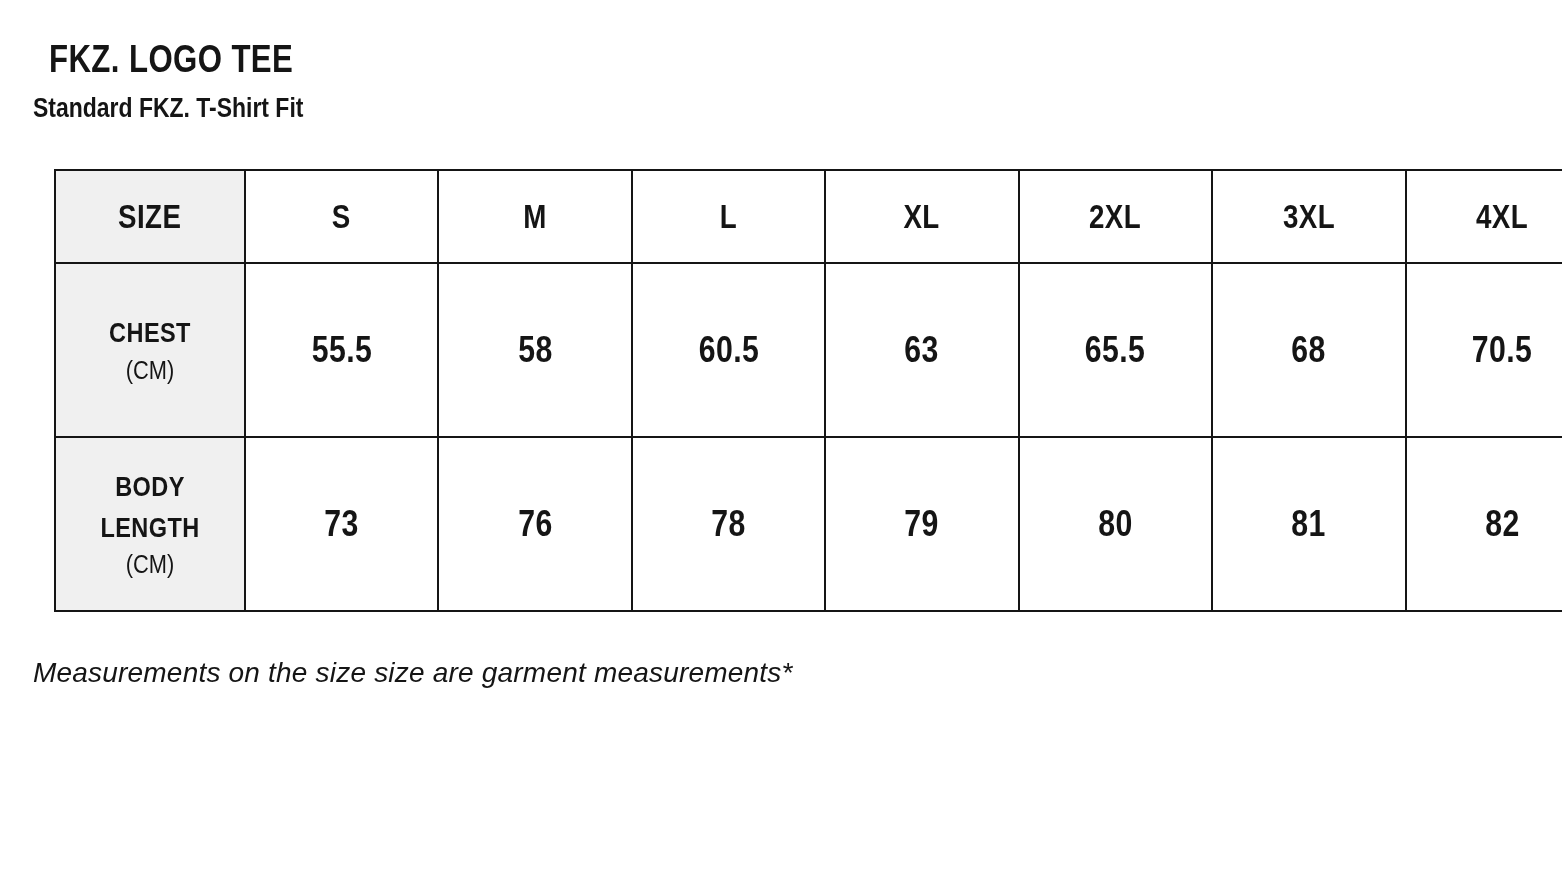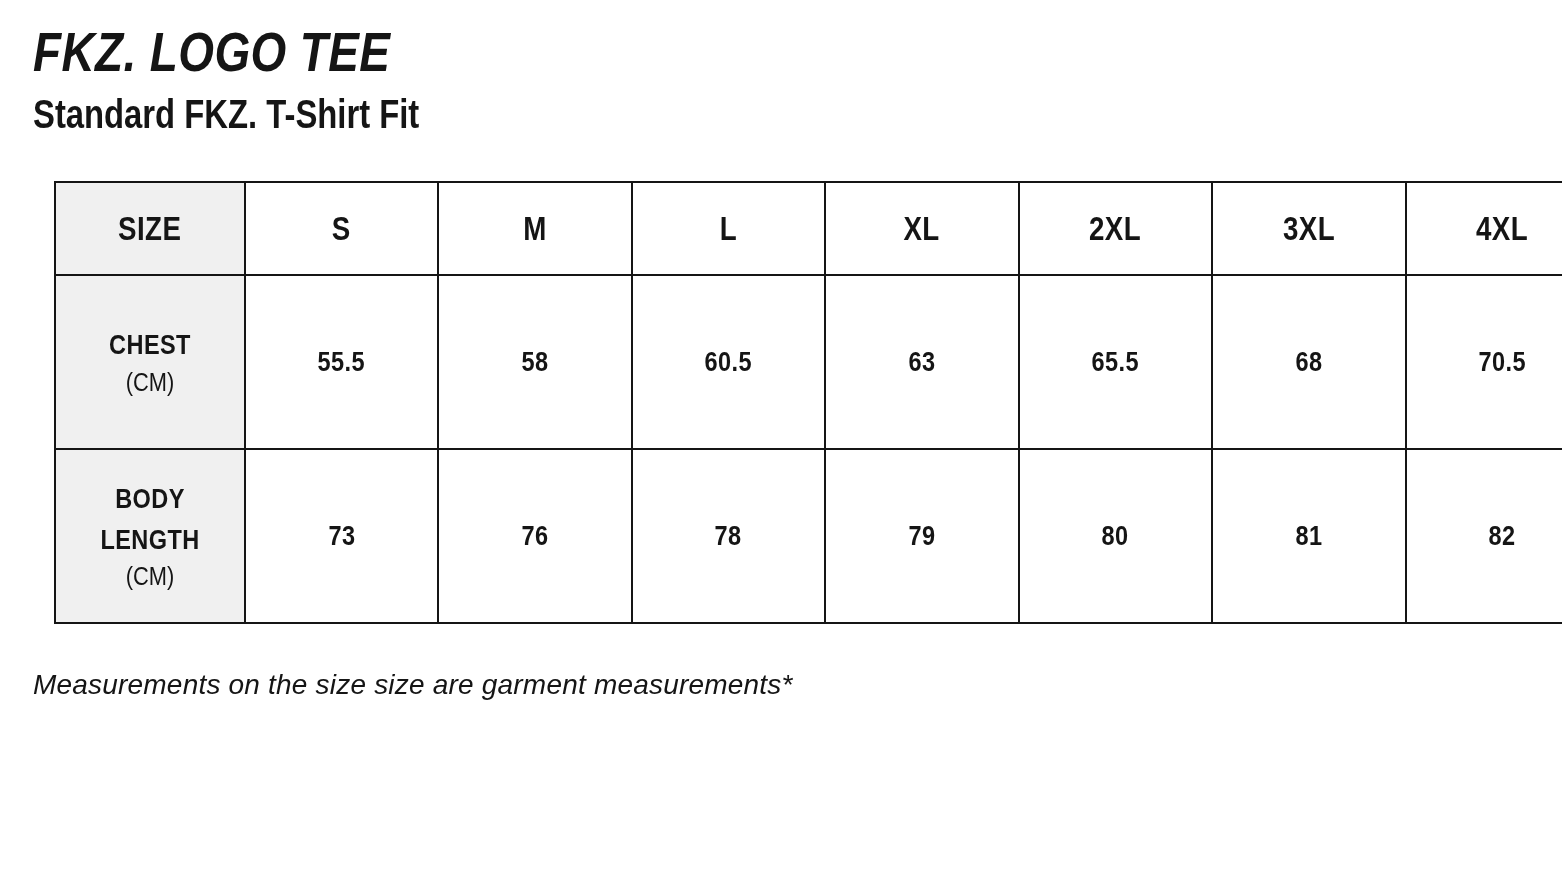--- a/index.html
+++ b/index.html
@@ -10,31 +10,30 @@
     font-family: "Liberation Sans", sans-serif;
     color: #151515;
     overflow: hidden;
   }
   .page { padding: 24px 33px 0 33px; }
 
   .cond-l { display: inline-block; transform: scaleX(0.82); transform-origin: 0 50%; }
   .cond-c { display: inline-block; transform: scaleX(0.84); transform-origin: 50% 50%; }
 
   h1.title {
-    margin: 0;
-    font-size: 56px;
+    margin: 16px;
+    font-size: 38px;
     line-height: 1.0;
     font-weight: 800;
     letter-spacing: 0.5px;
     white-space: nowrap;
-    font-style: italic;
   }
   h2.subtitle {
     margin: 14px 0 0 0;
-    font-size: 40px;
+    font-size: 28px;
     line-height: 1.0;
     font-weight: 700;
     white-space: nowrap;
   }
 
   table.size-table {
     border-collapse: collapse;
     table-layout: fixed;
     width: 1546px;
     margin-top: 47px;
@@ -52,21 +51,21 @@
   .size-table tbody tr { height: 174px; }
 
   .size-table thead th {
     font-size: 33px;
     font-weight: 700;
     letter-spacing: 0.5px;
   }
   th.label-col { background: #f0f0f0; }
 
   .size-table td {
-    font-size: 28px;
+    font-size: 36px;
     font-weight: 600;
     letter-spacing: 0.5px;
   }
 
   .label-wrap { padding: 0 8px; }
   .row-label {
     display: block;
     font-size: 28px;
     font-weight: 700;
     line-height: 1.45;

